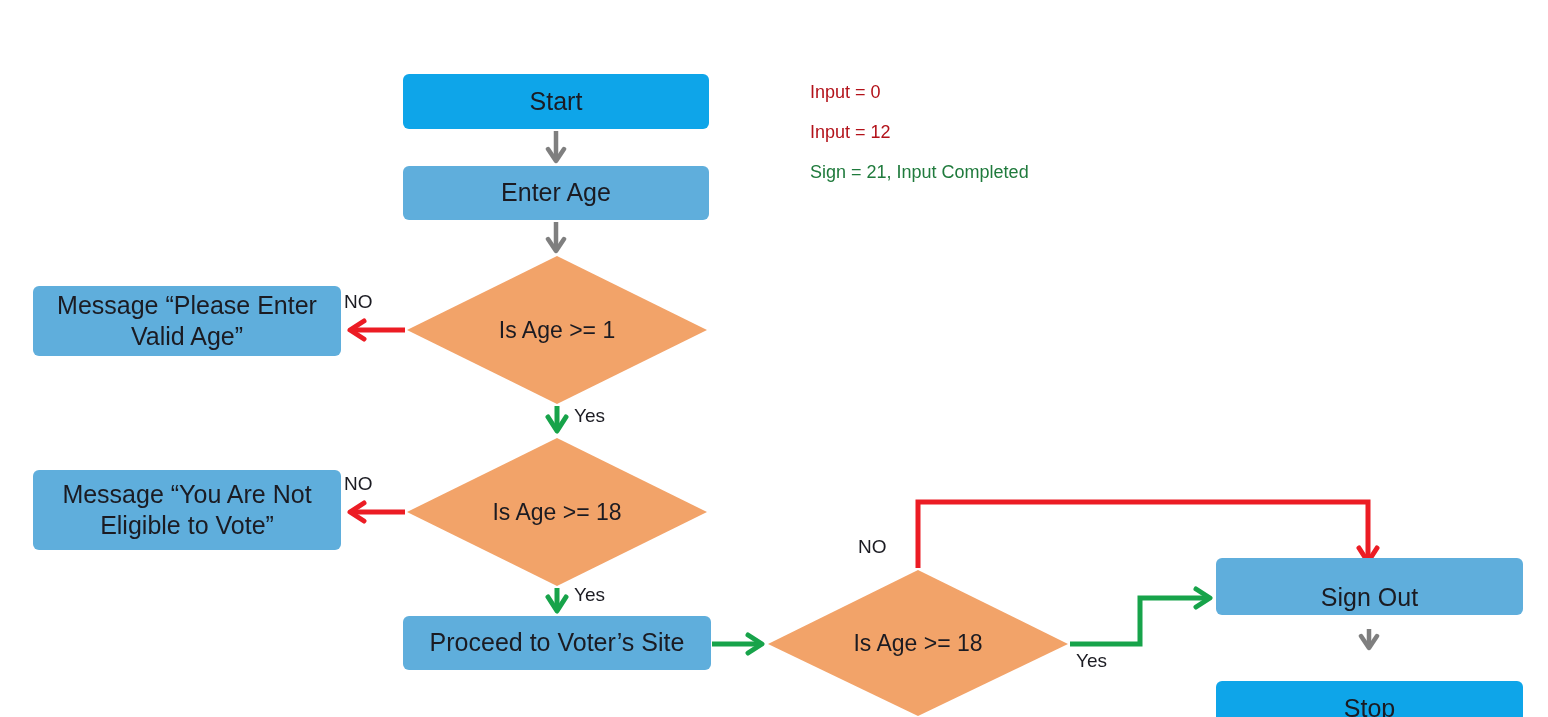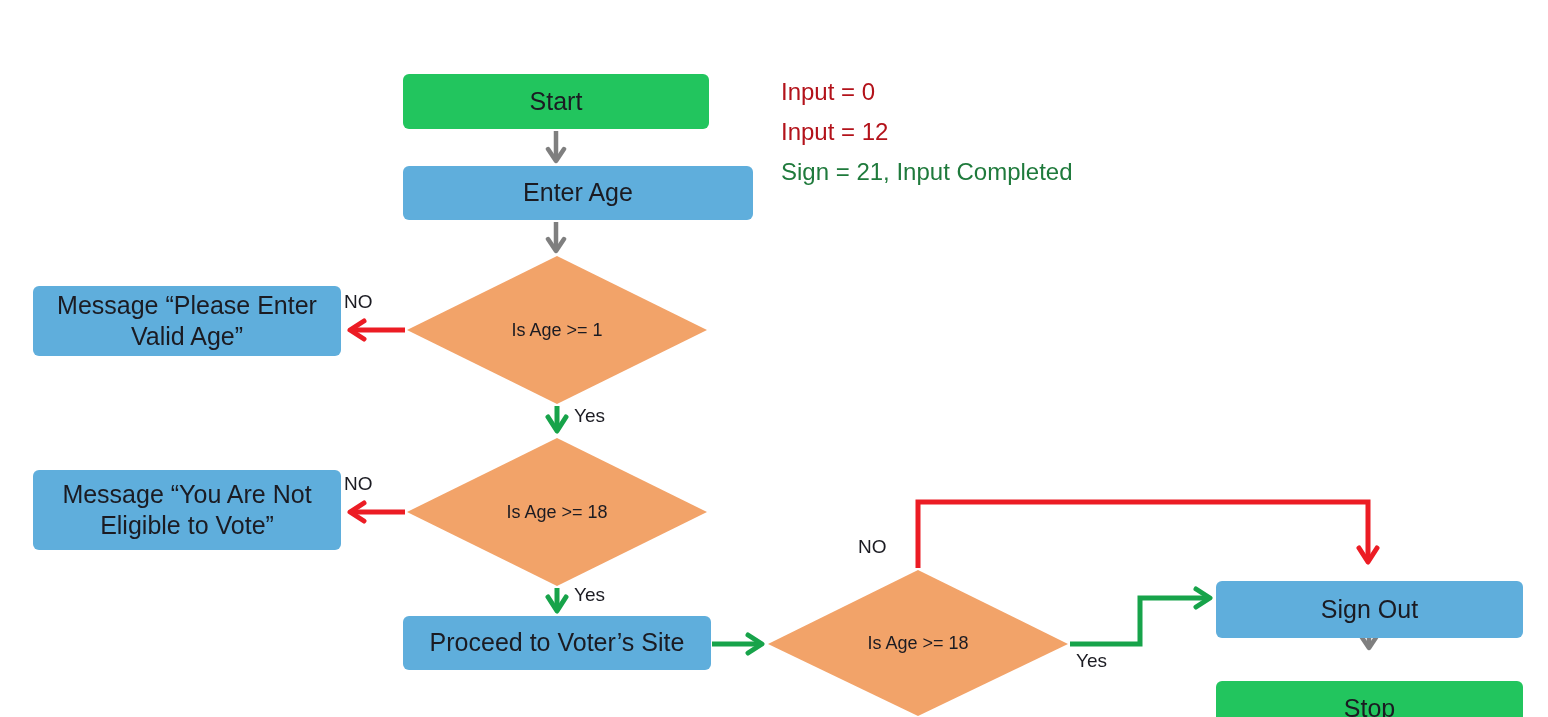--- a/index.html
+++ b/index.html
@@ -18,54 +18,54 @@
     align-items: center;
     justify-content: center;
     text-align: center;
     color: #1b1b22;
     font-size: 25px;
     line-height: 1.25;
     border-radius: 6px;
     padding: 2px 10px;
     box-sizing: border-box;
   }
-  .terminator { background: #22c55e; }
+  .terminator { background: #0ea5e9; }
   .process    { background: #5faedc; }
   .diamond-label {
     position: absolute;
     display: flex;
     align-items: center;
     justify-content: center;
     text-align: center;
     color: #1b1b22;
-    font-size: 18px;
+    font-size: 23px;
   }
   .edge-label {
     position: absolute;
     color: #1b1b22;
     font-size: 19px;
     white-space: nowrap;
   }
   .annotation {
     position: absolute;
-    left: 781px;
-    font-size: 24px;
+    left: 810px;
+    font-size: 18px;
     line-height: 32px;
     white-space: nowrap;
   }
   .annotation.red   { color: #b3121a; }
   .annotation.green { color: #1f7a3c; }
 
   
   .n-start      { left: 403px; top:  74px; width: 306px; height: 55px; }
-  .n-enter-age  { left: 403px; top: 166px; width: 350px; height: 54px; }
+  .n-enter-age  { left: 403px; top: 166px; width: 306px; height: 54px; }
   .n-msg-valid  { left:  33px; top: 286px; width: 308px; height: 70px; }
   .n-msg-elig   { left:  33px; top: 470px; width: 308px; height: 80px; }
   .n-proceed    { left: 403px; top: 616px; width: 308px; height: 54px; }
-  .n-sign-out   { left: 1216px; top: 581px; width: 307px; height: 57px; }
+  .n-sign-out   { left: 1216px; top: 558px; width: 307px; height: 57px; align-items: flex-end; }
   .n-stop       { left: 1216px; top: 653px; width: 307px; height: 55px; margin-top: 28px; }
 
   .dl-1 { left: 407px; top: 256px; width: 300px; height: 148px; }
   .dl-2 { left: 407px; top: 438px; width: 300px; height: 148px; }
   .dl-3 { left: 768px; top: 570px; width: 300px; height: 147px; }
 
   .el-no1  { left: 344px; top: 291px; }
   .el-yes1 { left: 574px; top: 405px; }
   .el-no2  { left: 344px; top: 473px; }
   .el-yes2 { left: 574px; top: 584px; }

